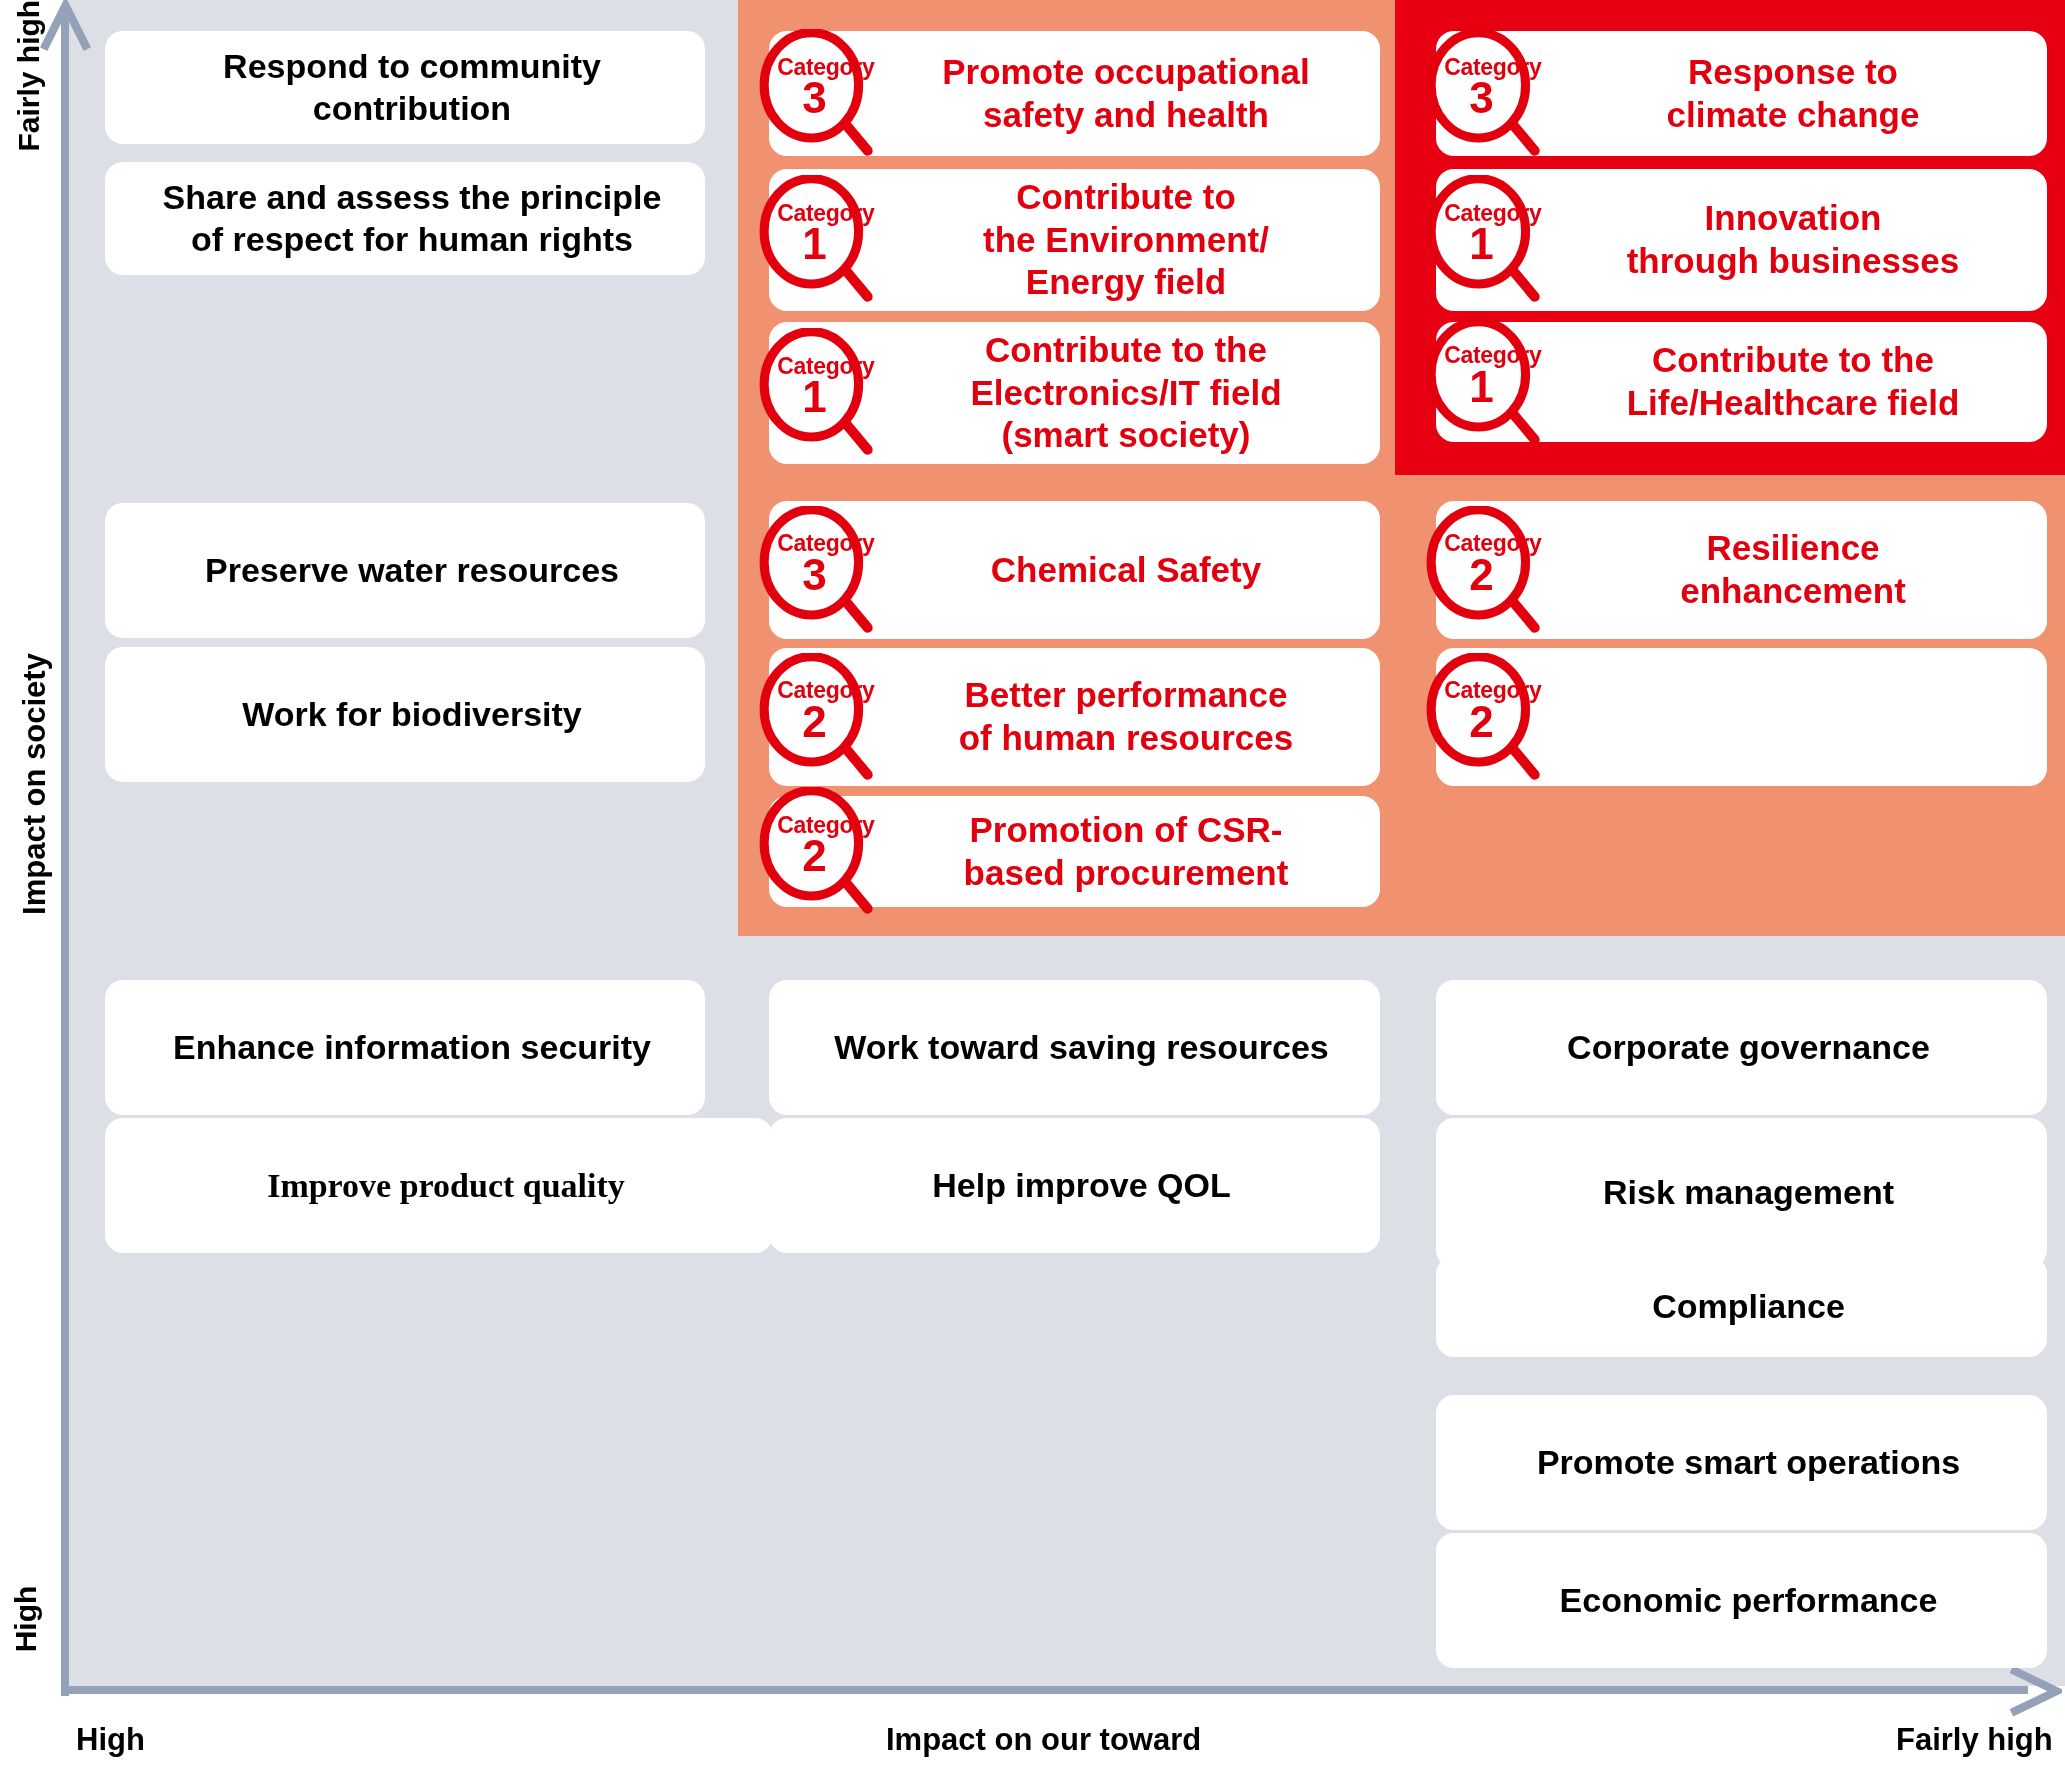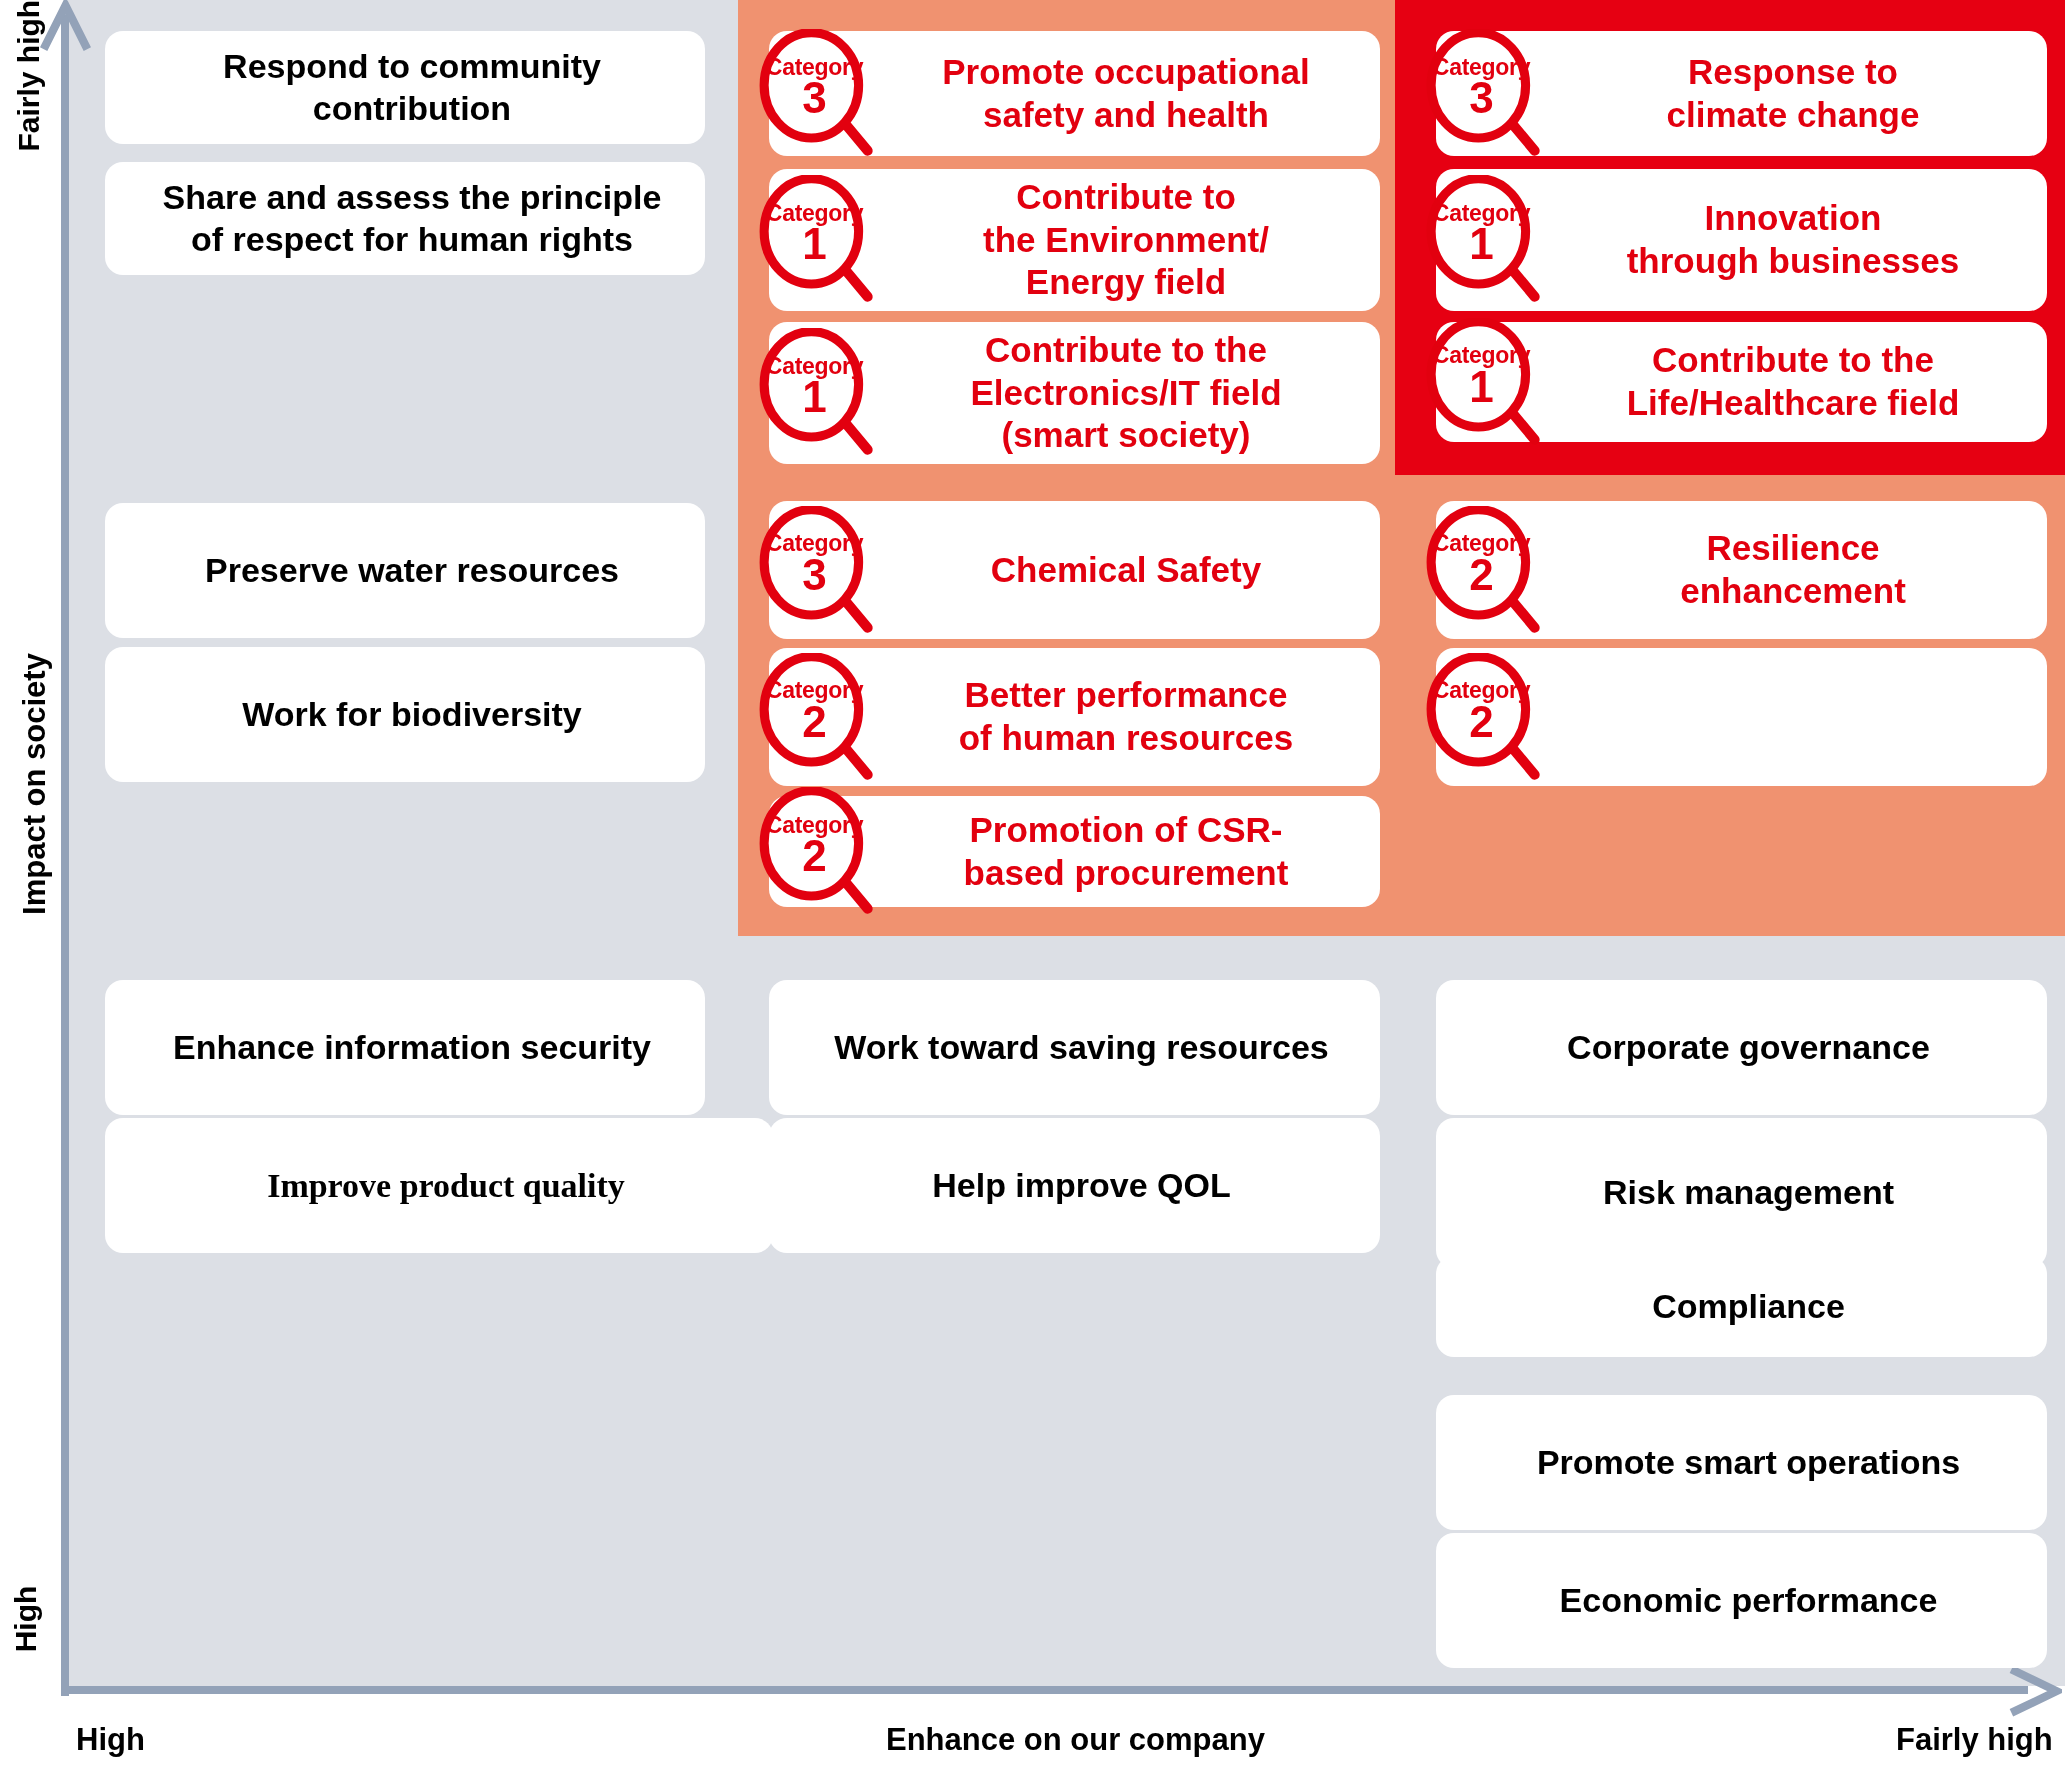--- a/index.html
+++ b/index.html
@@ -84,21 +84,21 @@
   
   .badge{
     position:absolute;
     left:-14.5px;
     width:120px;height:129px;
     pointer-events:none;
   }
   .badge svg{display:block;width:120px;height:129px;}
   .badge .b-cat{
     position:absolute;left:0;top:23.6px;width:120px;
-    text-align:center;font-size:23px;font-weight:bold;color:#e2000f;
+    text-align:right;font-size:23px;font-weight:bold;color:#e2000f;
     letter-spacing:-0.3px;
   }
   .badge .b-num{
     position:absolute;left:0;top:47px;width:120px;
     text-align:center;font-size:44px;font-weight:bold;color:#e2000f;
     line-height:1;
   }
 </style>
 </head>
 <body>
@@ -120,21 +120,21 @@
   <div class="axis-x-arrow">
     <svg viewBox="0 0 62 60">
         <polyline points="6,6 56,30 6,54" fill="none" stroke="#93a2b8" stroke-width="9"></polyline>
       </svg>
   </div>
 
   <div class="axis-lbl lbl-fairly-high-y">Fairly high</div>
   <div class="axis-lbl lbl-high-y">High</div>
   <div class="axis-lbl lbl-impact-society">Impact on society</div>
   <div class="axis-lbl lbl-high-x">High</div>
-  <div class="axis-lbl lbl-impact-company">Enhance on our company</div>
+  <div class="axis-lbl lbl-impact-company">Impact on our toward</div>
   <div class="axis-lbl lbl-fairly-high-x">Fairly high</div>
 
   <div id="cards-layer">
       <div class="card plain" style="left: 105px; top: 31px; width: 600px; height: 113px;">
         <span class="card-label">Respond to community<br>contribution</span>
       </div>
       <div class="card plain" style="left: 105px; top: 162px; width: 600px; height: 113px;">
         <span class="card-label">Share and assess the principle<br>of respect for human rights</span>
       </div>
       <div class="card plain" style="left: 105px; top: 503px; width: 600px; height: 135px;">

